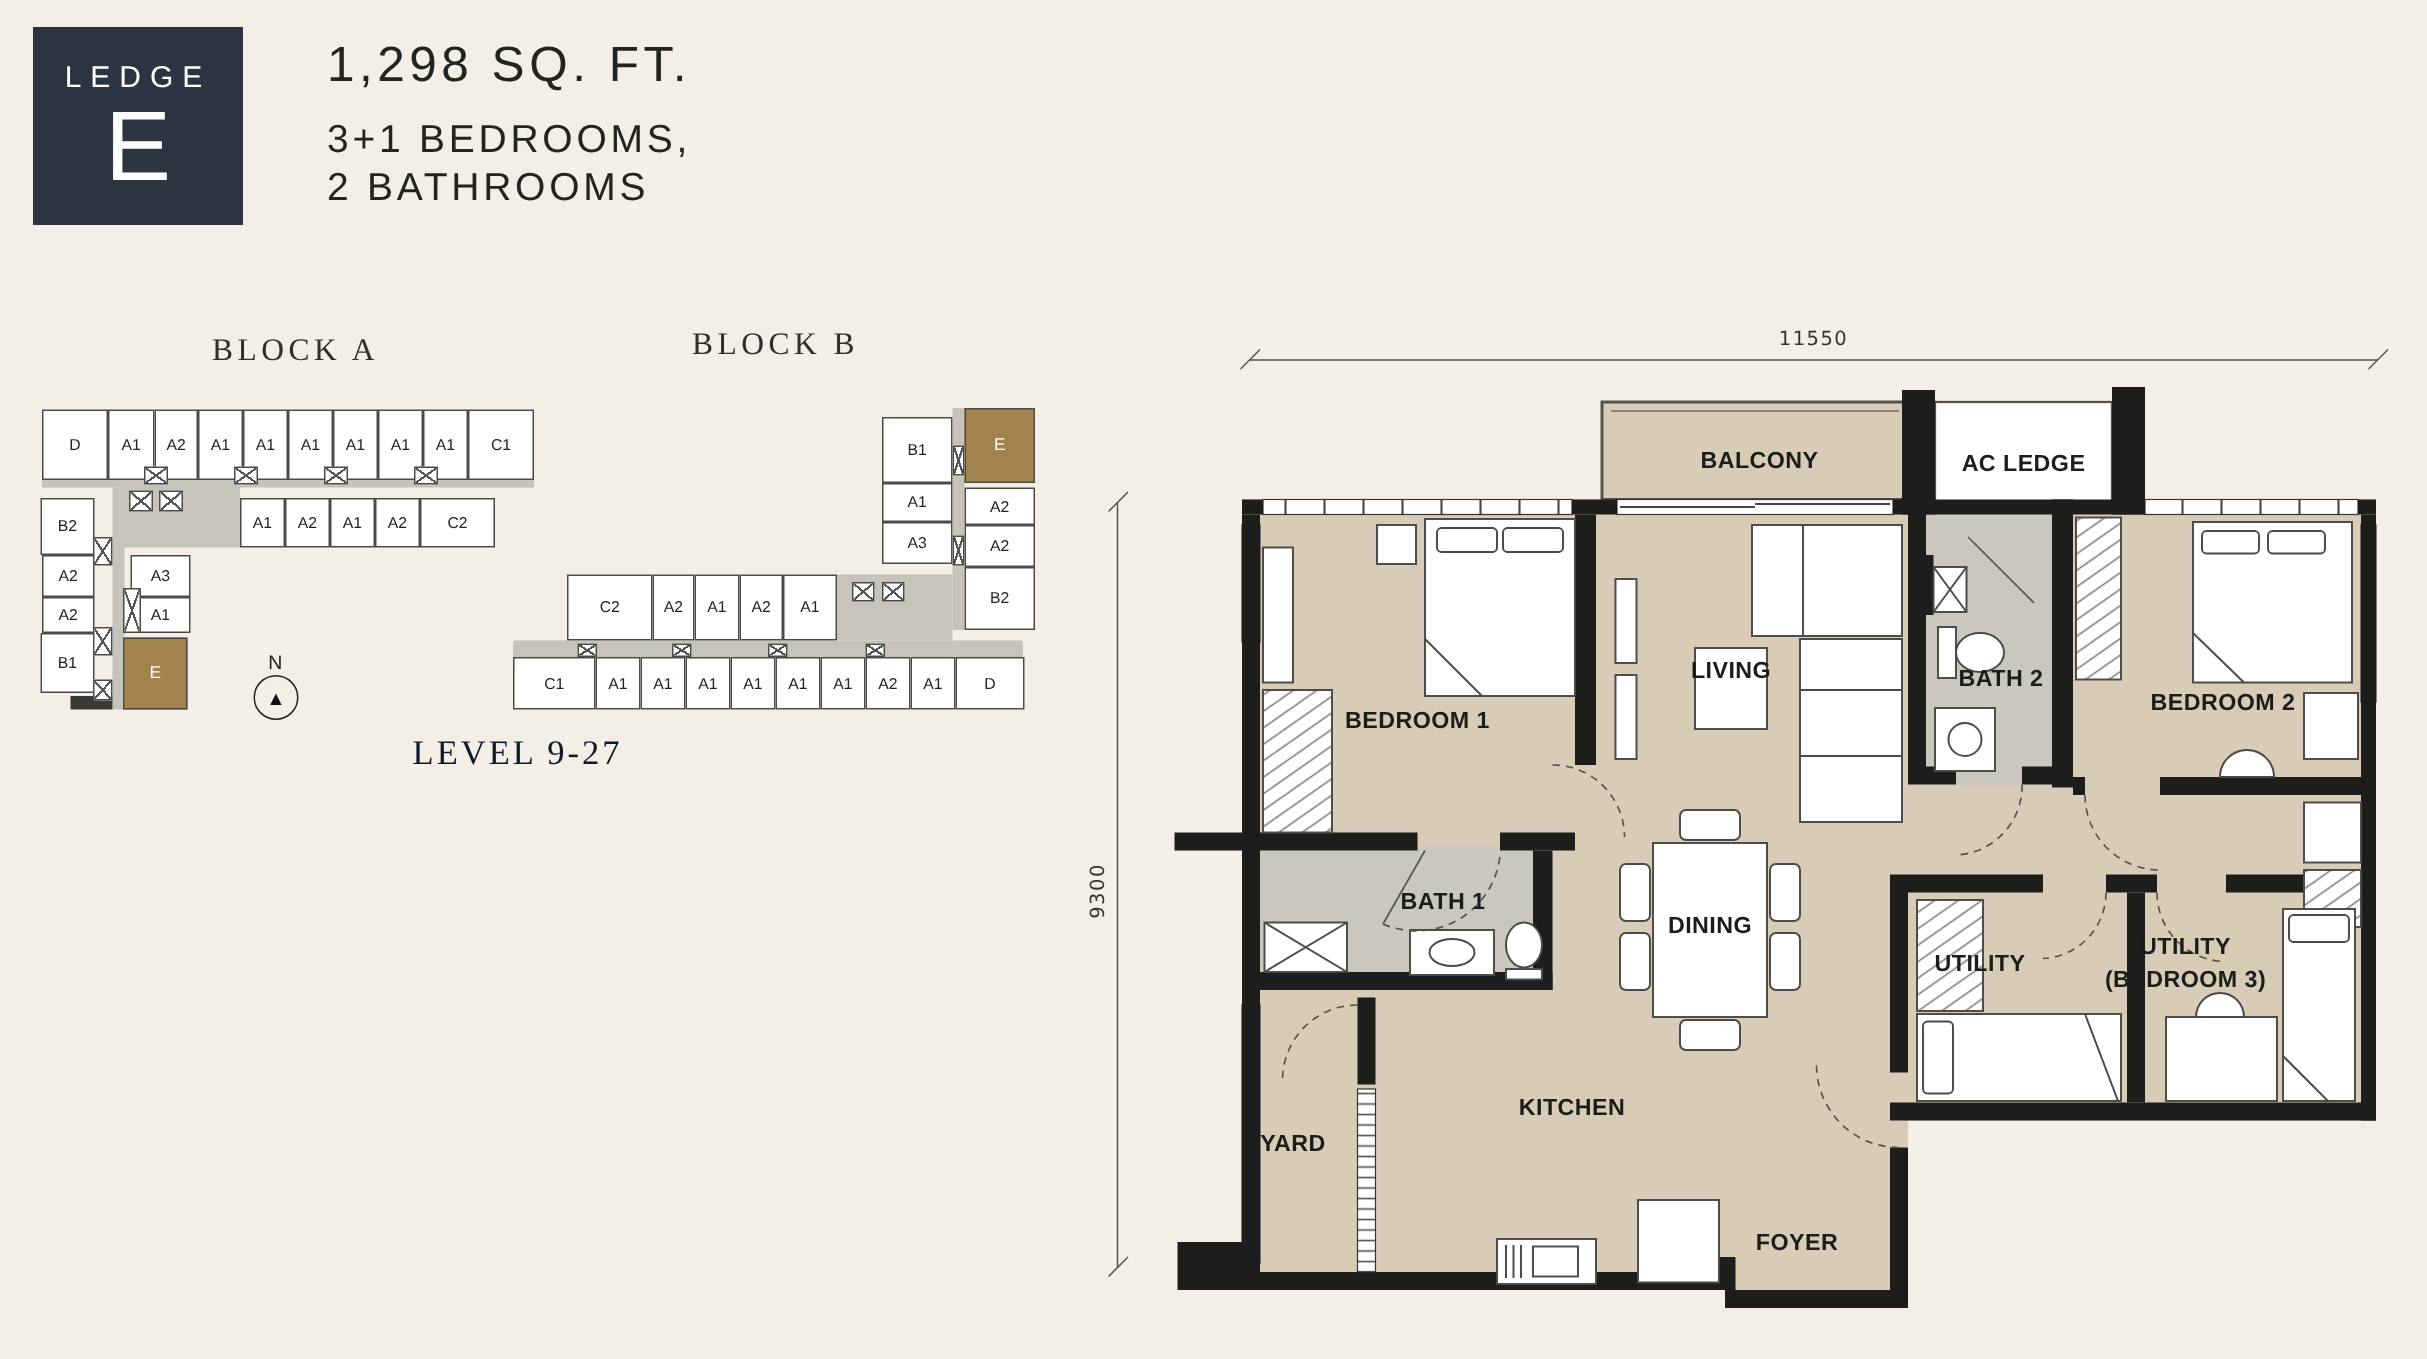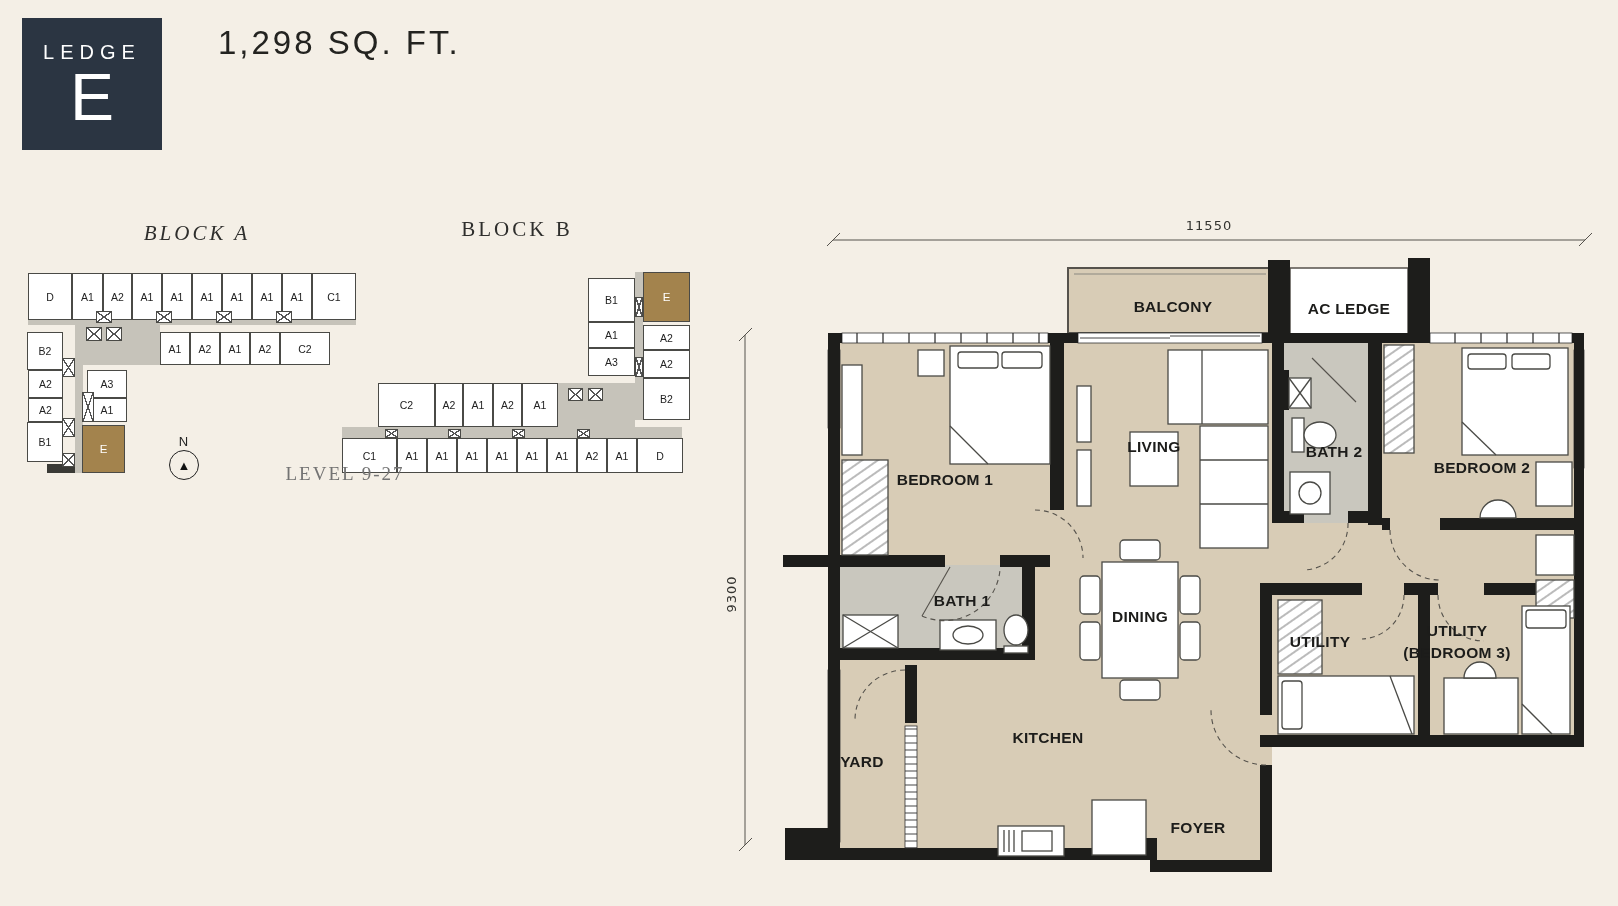--- a/index.html
+++ b/index.html
@@ -23,25 +23,25 @@
   }
   .hd-rooms{
     position:absolute;left:218px;top:76px;font-size:26px;letter-spacing:2.5px;
     line-height:32px;color:#232320;font-weight:400;
   }
   
   .blk-title{
     position:absolute;width:200px;text-align:center;
     font-family:"Liberation Serif",serif;font-size:21px;letter-spacing:3px;color:#2e2e2c;
   }
-  #blockA-title{left:97px;top:221px;font-style:italic;}
+  #blockA-title{left:97px;top:221px;}
   #blockB-title{left:417px;top:217px;}
   .level-label{
-    position:absolute;left:245px;top:463px;width:200px;text-align:center;
-    font-family:"Liberation Serif",serif;font-size:19px;letter-spacing:2px;color:#737373;
+    position:absolute;left:245px;top:489px;width:200px;text-align:center;
+    font-family:"Liberation Serif",serif;font-size:23px;letter-spacing:2px;color:#0f172a;
   }
   .block-plan{position:absolute;}
   #blockA-plan{left:20px;top:262px;width:340px;height:215px;}
   #blockB-plan{left:330px;top:252px;width:372px;height:226px;}
   .bcell{
     position:absolute;background:#fff;border:1px solid #4a4a46;box-sizing:border-box;
     display:flex;align-items:center;justify-content:center;
     font-size:10.5px;color:#222;
   }
   .bcell.gold{background:#a3834d;color:#fff;font-size:11.5px;}
@@ -69,20 +69,22 @@
 </style>
 </head>
 <body>
 
 <div class="type-badge">
   <div class="t1">LEDGE</div>
   <div class="t2">E</div>
 </div>
 <div class="hd-area">1,298 SQ. FT.</div>
 <div class="hd-rooms">
+  <div>3+1 BEDROOMS,</div>
+  <div>2 BATHROOMS</div>
 </div>
 
 <div class="blk-title" id="blockA-title">BLOCK A</div>
 <div class="blk-title" id="blockB-title">BLOCK B</div>
 
 <div class="block-plan" id="blockA-plan">
     <div class="bcorr" style="left: 8px; top: 55px; width: 328px; height: 8px;"></div>
     <div class="bcorr" style="left: 60px; top: 61px; width: 80px; height: 42px;"></div>
     <div class="bcorr" style="left: 55px; top: 63px; width: 8px; height: 148px;"></div>
     <div class="bcorr dark" style="left: 27px; top: 202px; width: 28px; height: 9px;"></div>

